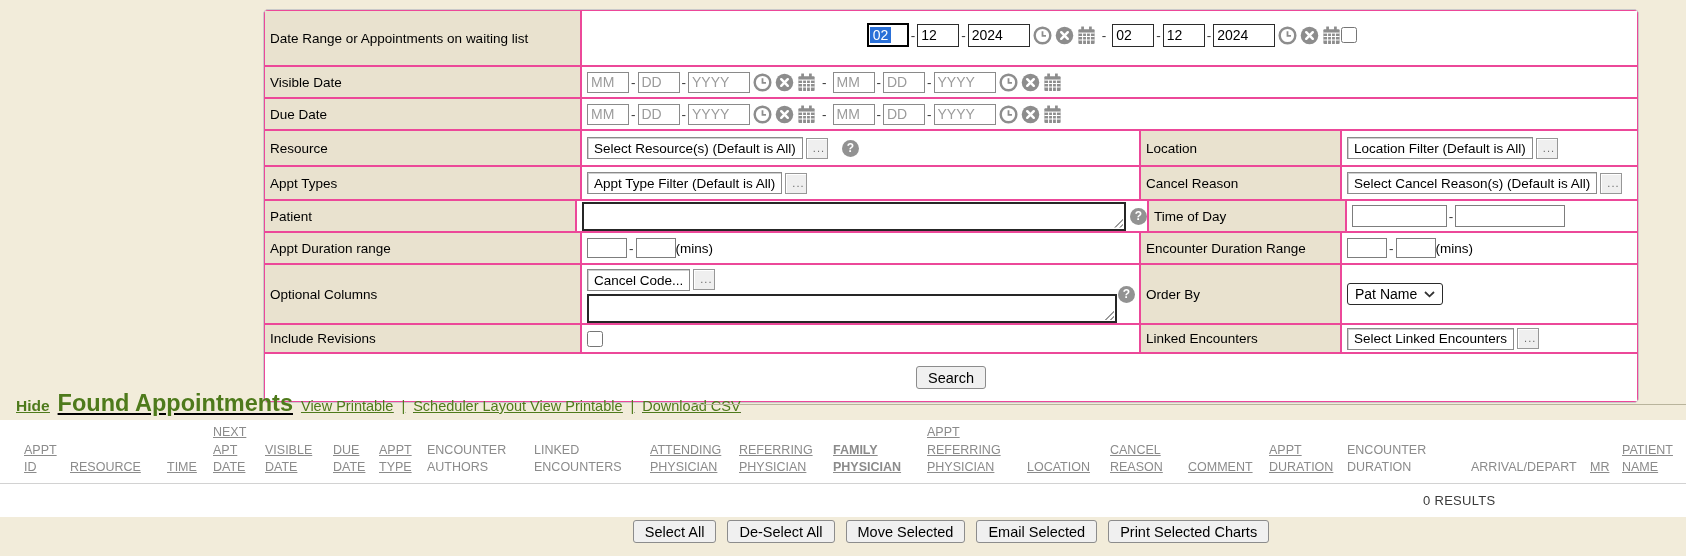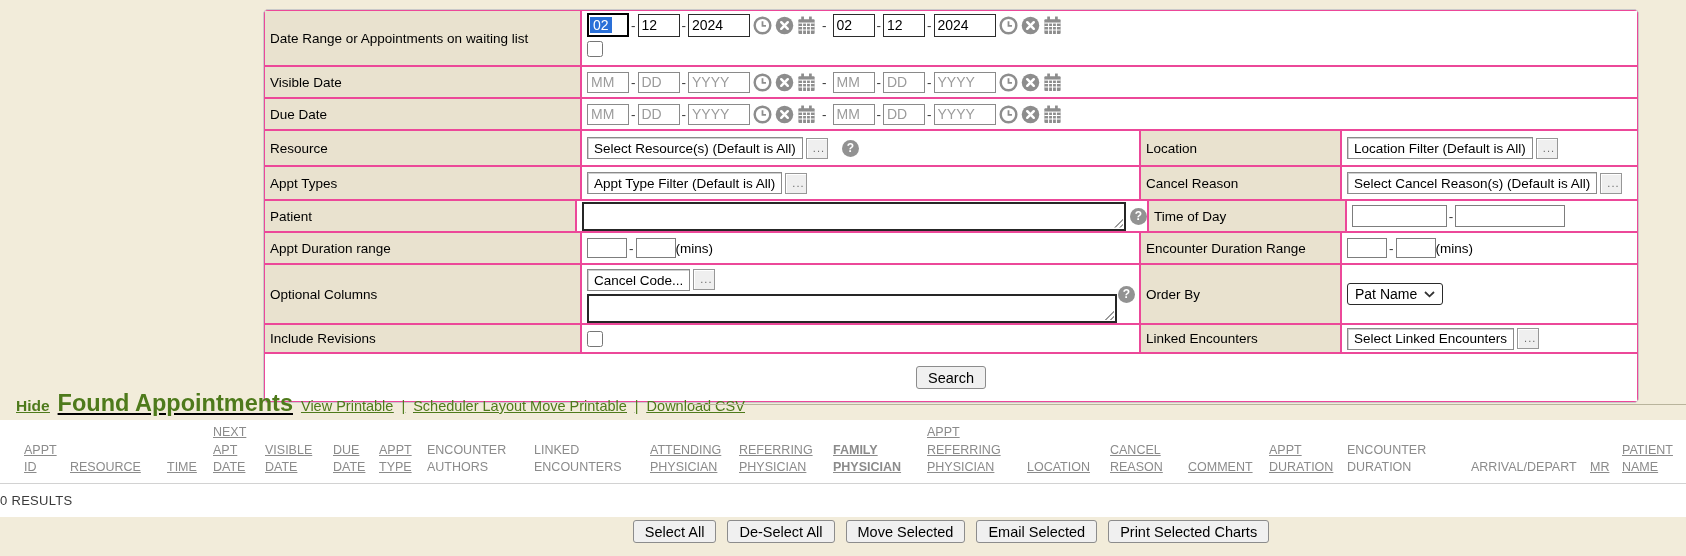--- a/index.html
+++ b/index.html
@@ -67,34 +67,34 @@
   .rlink{color:#4e7a1b;font-size:14.5px;text-decoration:underline;cursor:pointer;}
   .pipe{color:#4e7a1b;font-size:14.5px;}
   .title-rule{position:absolute;left:692px;top:404px;width:994px;height:1px;background:#b9b49c;}
   .results-band{position:absolute;left:0;top:420px;width:1686px;background:#fff;}
   .thead{display:flex;align-items:flex-end;height:63px;box-sizing:border-box;
         padding:0 0 6px 24px;color:#8b8b8b;font-size:12.5px;line-height:1.42;}
   .hcol{white-space:pre-line;box-sizing:border-box;flex:none;color:#8b8b8b;}
   a.hcol{cursor:pointer;}
   .hcol.sortable{text-decoration:underline;}
   .count-row{border-top:1px solid #d2d2d2;height:33px;display:flex;align-items:center;}
-  .count{font-size:13px;color:#3a3a3a;letter-spacing:.3px;}
+  .count{margin-left:1423px;font-size:13px;color:#3a3a3a;letter-spacing:.3px;}
   .actions{position:absolute;left:263px;top:520px;width:1376px;display:flex;
         justify-content:center;gap:11px;}
 </style>
 </head>
 <body>
 
 <div class="panel">
 
   <div class="row h54">
     <div class="cell lab">
       <span>Date Range or Appointments on waiting list</span>
     </div>
-    <div class="cell inp" style="flex-direction:column;align-items:flex-start;justify-content:flex-start;padding-top:2px;">
+    <div class="cell inp" style="flex-direction:row;align-items:flex-start;justify-content:center;padding-top:12px;">
       <div style="display:flex;align-items:center;">
         <span class="dgroup">
             <span class="din focusbox" style="width: 42px;">
               <span class="selhl">02</span>
             </span>
             <span class="dash">-</span>
             <input class="din val" value="12" style="width: 42px;">
             <span class="dash">-</span>
             <input class="din val" value="2024" style="width: 62px;">
             <span class="iconbtn">
@@ -422,21 +422,21 @@
     <button class="std">Search</button>
   </div>
 
 </div>
 
 <div class="results-bar">
   <a class="hide-link">Hide</a>
   <span class="rtitle">Found Appointments</span>
   <a class="rlink">View Printable</a>
   <span class="pipe">|</span>
-  <a class="rlink">Scheduler Layout Move Printable</a>
+  <a class="rlink">Scheduler Layout View Printable</a>
   <span class="pipe">|</span>
   <a class="rlink">Download CSV</a>
 </div>
 <div class="title-rule"></div>
 
 <div class="results-band">
   <div class="thead" id="thead">
       <a class="hcol sortable" style="width: 46px;">APPT
 ID</a>
       <a class="hcol sortable" style="width: 97px;">RESOURCE</a>

